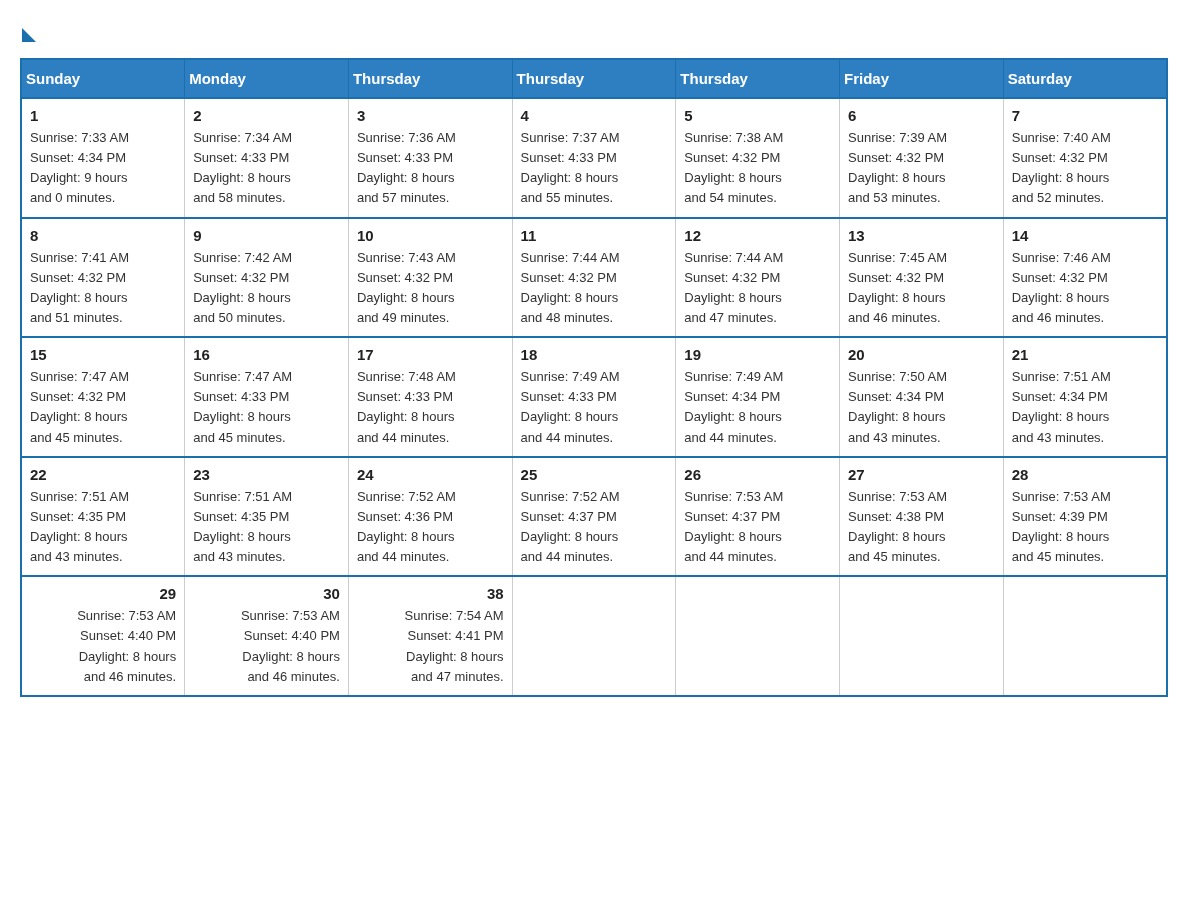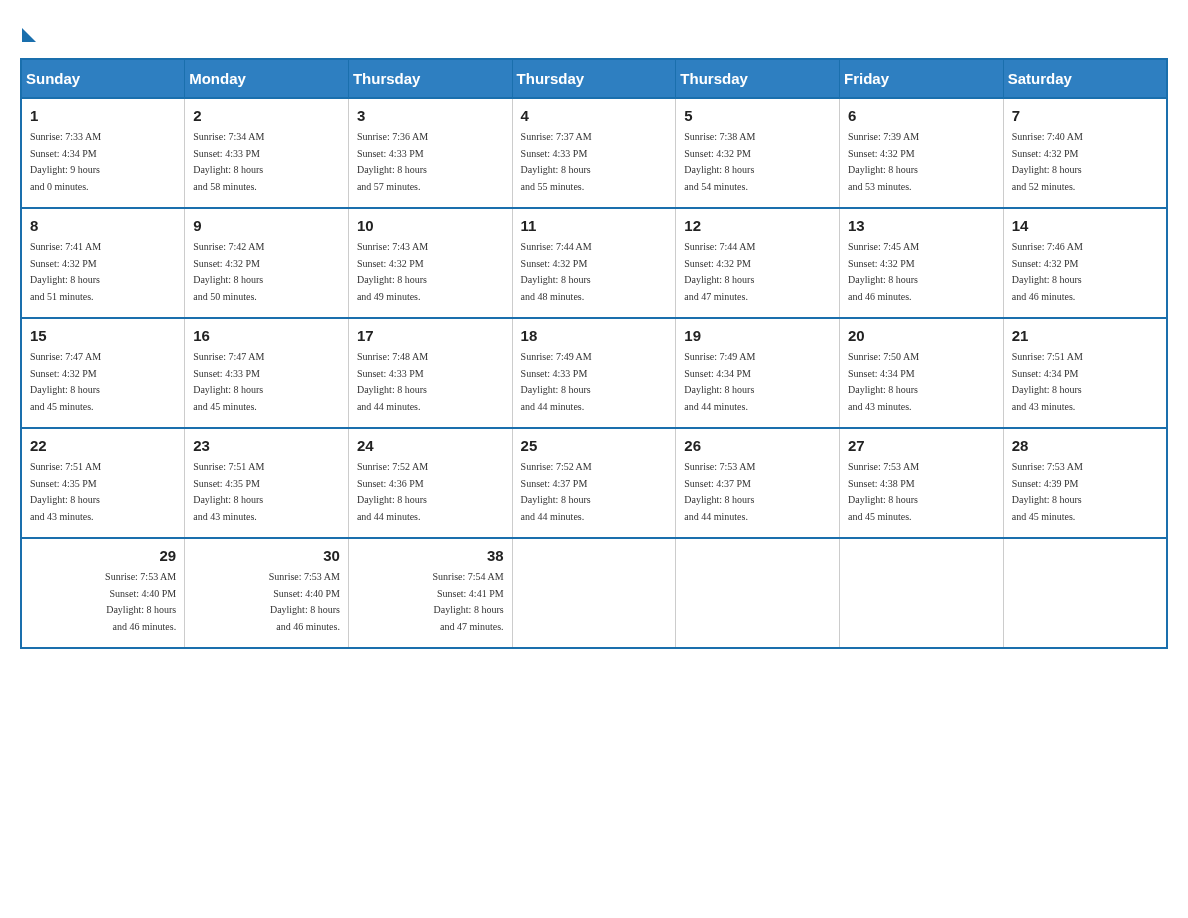--- a/index.html
+++ b/index.html
@@ -99,24 +99,23 @@
       border-top: 2px solid #1a6fad;
       border-bottom: 2px solid #1a6fad;
     }
     .day-number {
       font-size: 15px;
       font-weight: bold;
       margin-bottom: 4px;
       display: block;
     }
     .day-info {
-      font-size: 10px;
+      font-size: 13px;
       line-height: 1.55;
       color: #333;
-      font-family: Liberation Serif, serif;
     }
     .empty-cell {
       background: #fff;
     }
     tbody tr td {
       border-top: 2px solid #1a6fad;
     }
     tbody tr td + td {
       border-left: 1px solid #ccc;
     }

